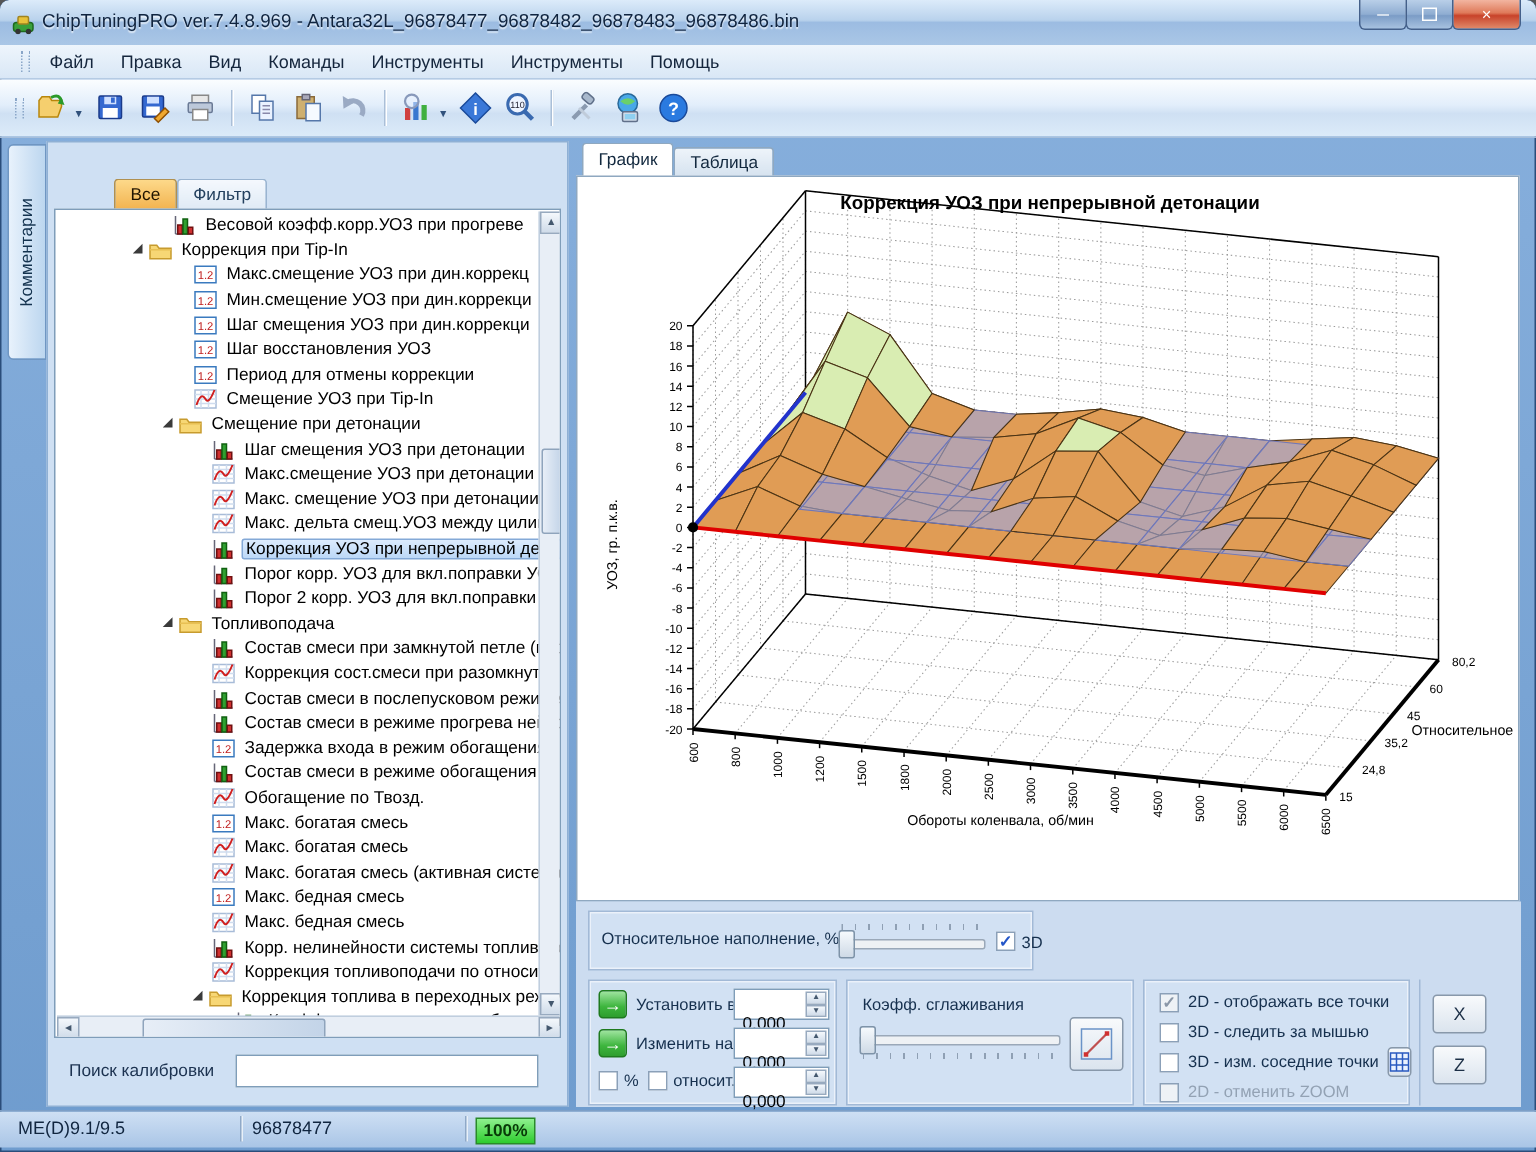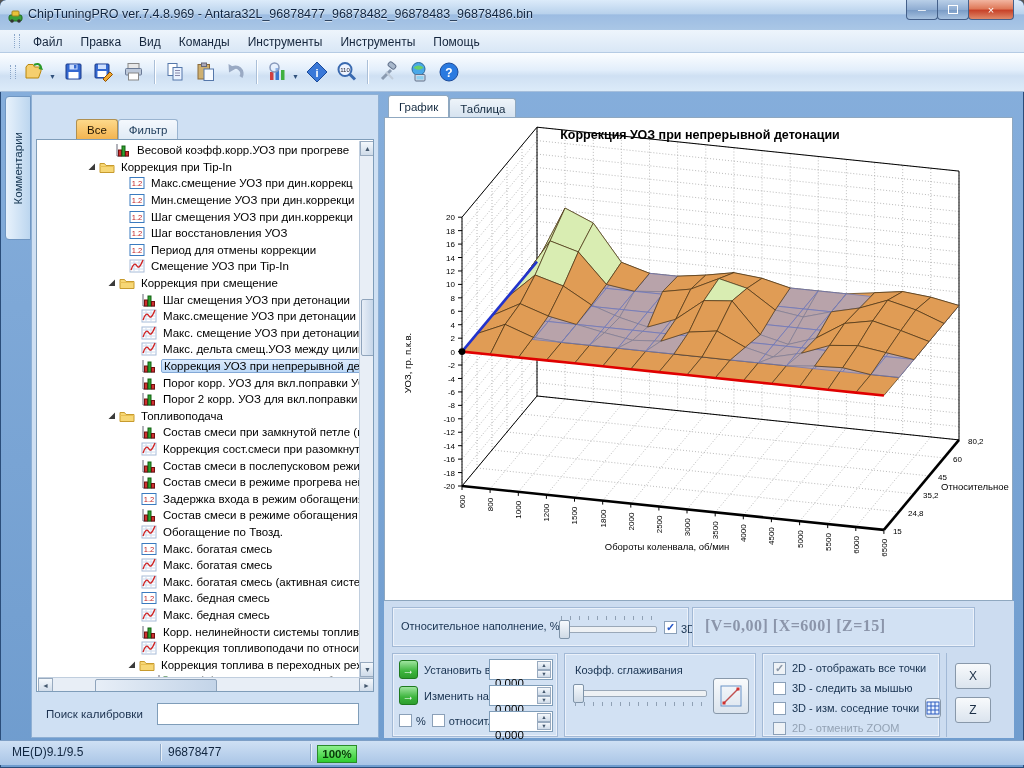--- a/index.html
+++ b/index.html
@@ -296,21 +296,21 @@
             <span class="tlabel">Смещение УОЗ при Tip-In</span>
           </div>
           <div class="trow" style="padding-left:68px;">
             <span class="arr"><svg width="9" height="9">
                 <polygon points="1.5,8 8,8 8,1.5" fill="#3a3a3a"></polygon>
               </svg></span>
             <span class="tico"><svg width="16" height="14">
                 <path d="M1,12.5 V3.5 h4.5 l1.5,2 H15 v7z" fill="#f7d775" stroke="#c79b2e"></path>
                 <path d="M1,6.5 h14" stroke="#e8c054"></path>
               </svg></span>
-            <span class="tlabel">Коррекция при смещение</span>
+            <span class="tlabel">Смещение при детонации</span>
           </div>
           <div class="trow" style="padding-left:102px;">
             <span class="tico"><svg width="16" height="14">
                 <line x1="2" y1="13" x2="14" y2="13" stroke="#667"></line>
                 <line x1="2" y1="13" x2="2" y2="1" stroke="#667"></line>
                 <rect x="3.5" y="7" width="3" height="6" fill="#d03030" stroke="#701010"></rect>
                 <rect x="7" y="3" width="3" height="10" fill="#30a030" stroke="#106010"></rect>
                 <rect x="10.5" y="8.5" width="3" height="4.5" fill="#d03030" stroke="#701010"></rect>
               </svg></span>
             <span class="tlabel">Шаг смещения УОЗ при детонации</span>
@@ -947,23 +947,20 @@
     <div class="group" style="left:8px;top:6px;width:297px;height:40px;">
       <span class="clabel abs" style="left:8px;top:12px;">Относительное наполнение, %</span>
       <div class="slider" style="left:166px;top:8px;width:98px;height:24px;">
         <div class="ticksrow" style="top:0;"></div>
         <div class="track" style="top:10px;"></div>
         <div class="thumb" style="left:0;top:4px;"></div>
       </div>
       <span class="cb abs" style="left:271px;top:13px;">✓</span>
       <span class="clabel abs" style="left:288px;top:15px;">3D</span>
     </div>
-    <div class="group" style="left:308px;top:6px;width:283px;height:40px;">
-      <span class="coords abs" style="left:12px;top:9px;">[V=0,00] [X=600] [Z=15]</span>
-    </div>
 
     <div class="group" style="left:8px;top:52px;width:166px;height:84px;">
       <div class="abs" style="left:6px;top:6px;display:flex;align-items:center;">
         <div class="garrow">→</div>
         <span class="clabel" style="margin-left:6px;">Установить в</span>
       </div>
       <div class="spin" style="left:96px;top:5px;">
         <span class="spv">0,000</span>
           <span class="up">▲</span>
           <span class="dn">▼</span>

